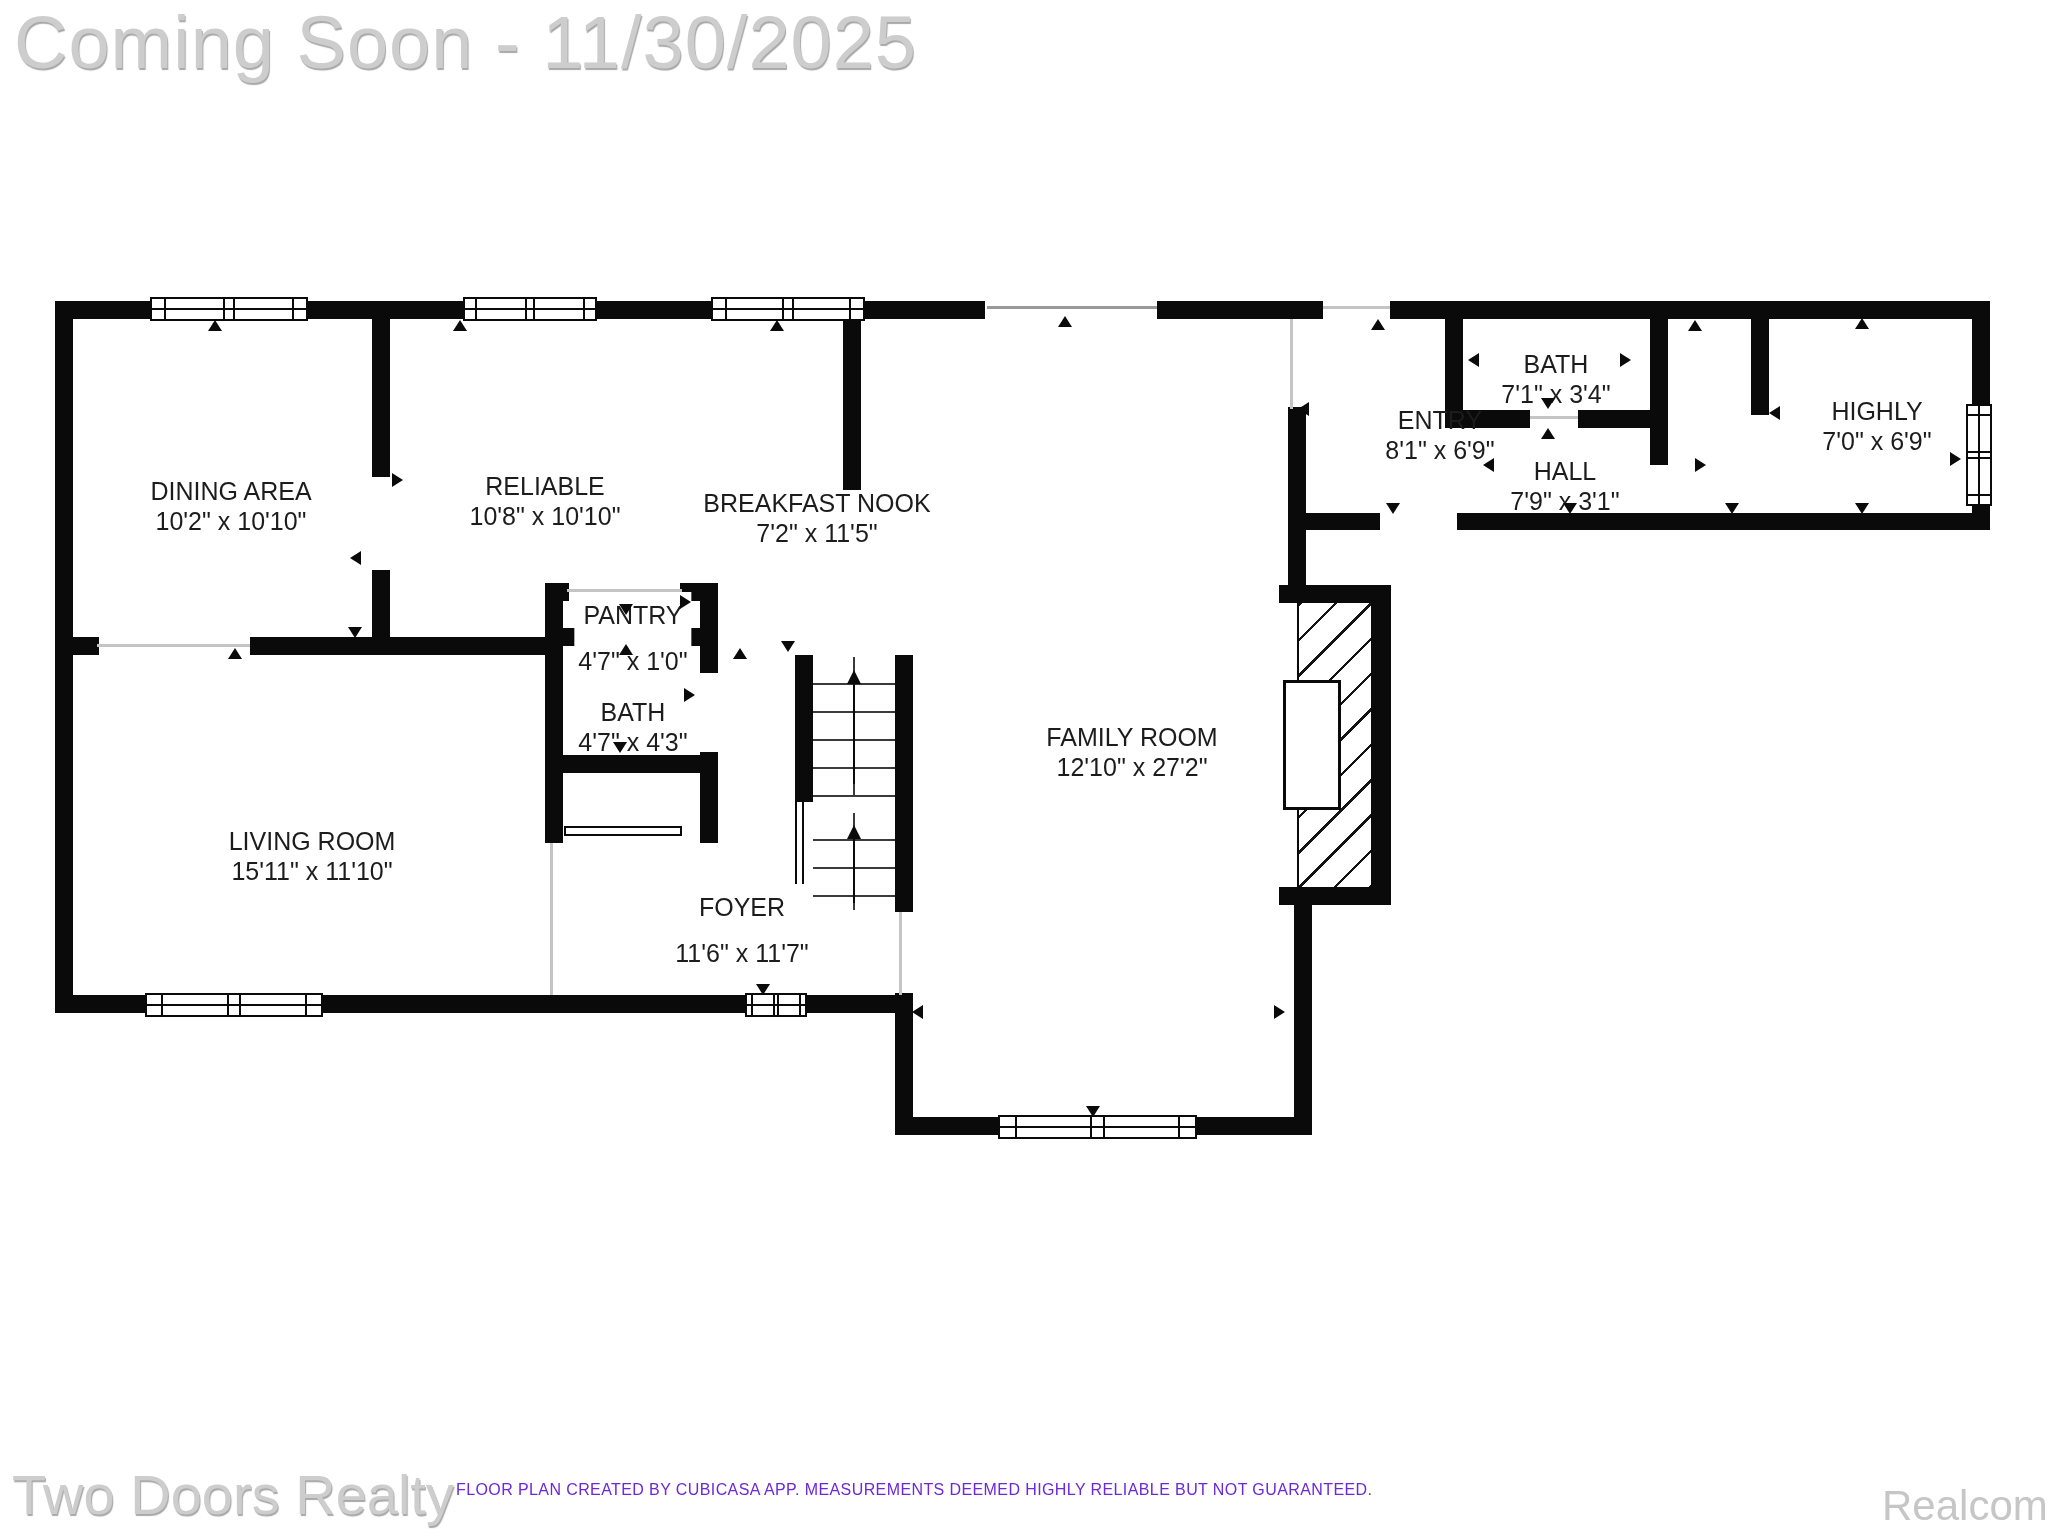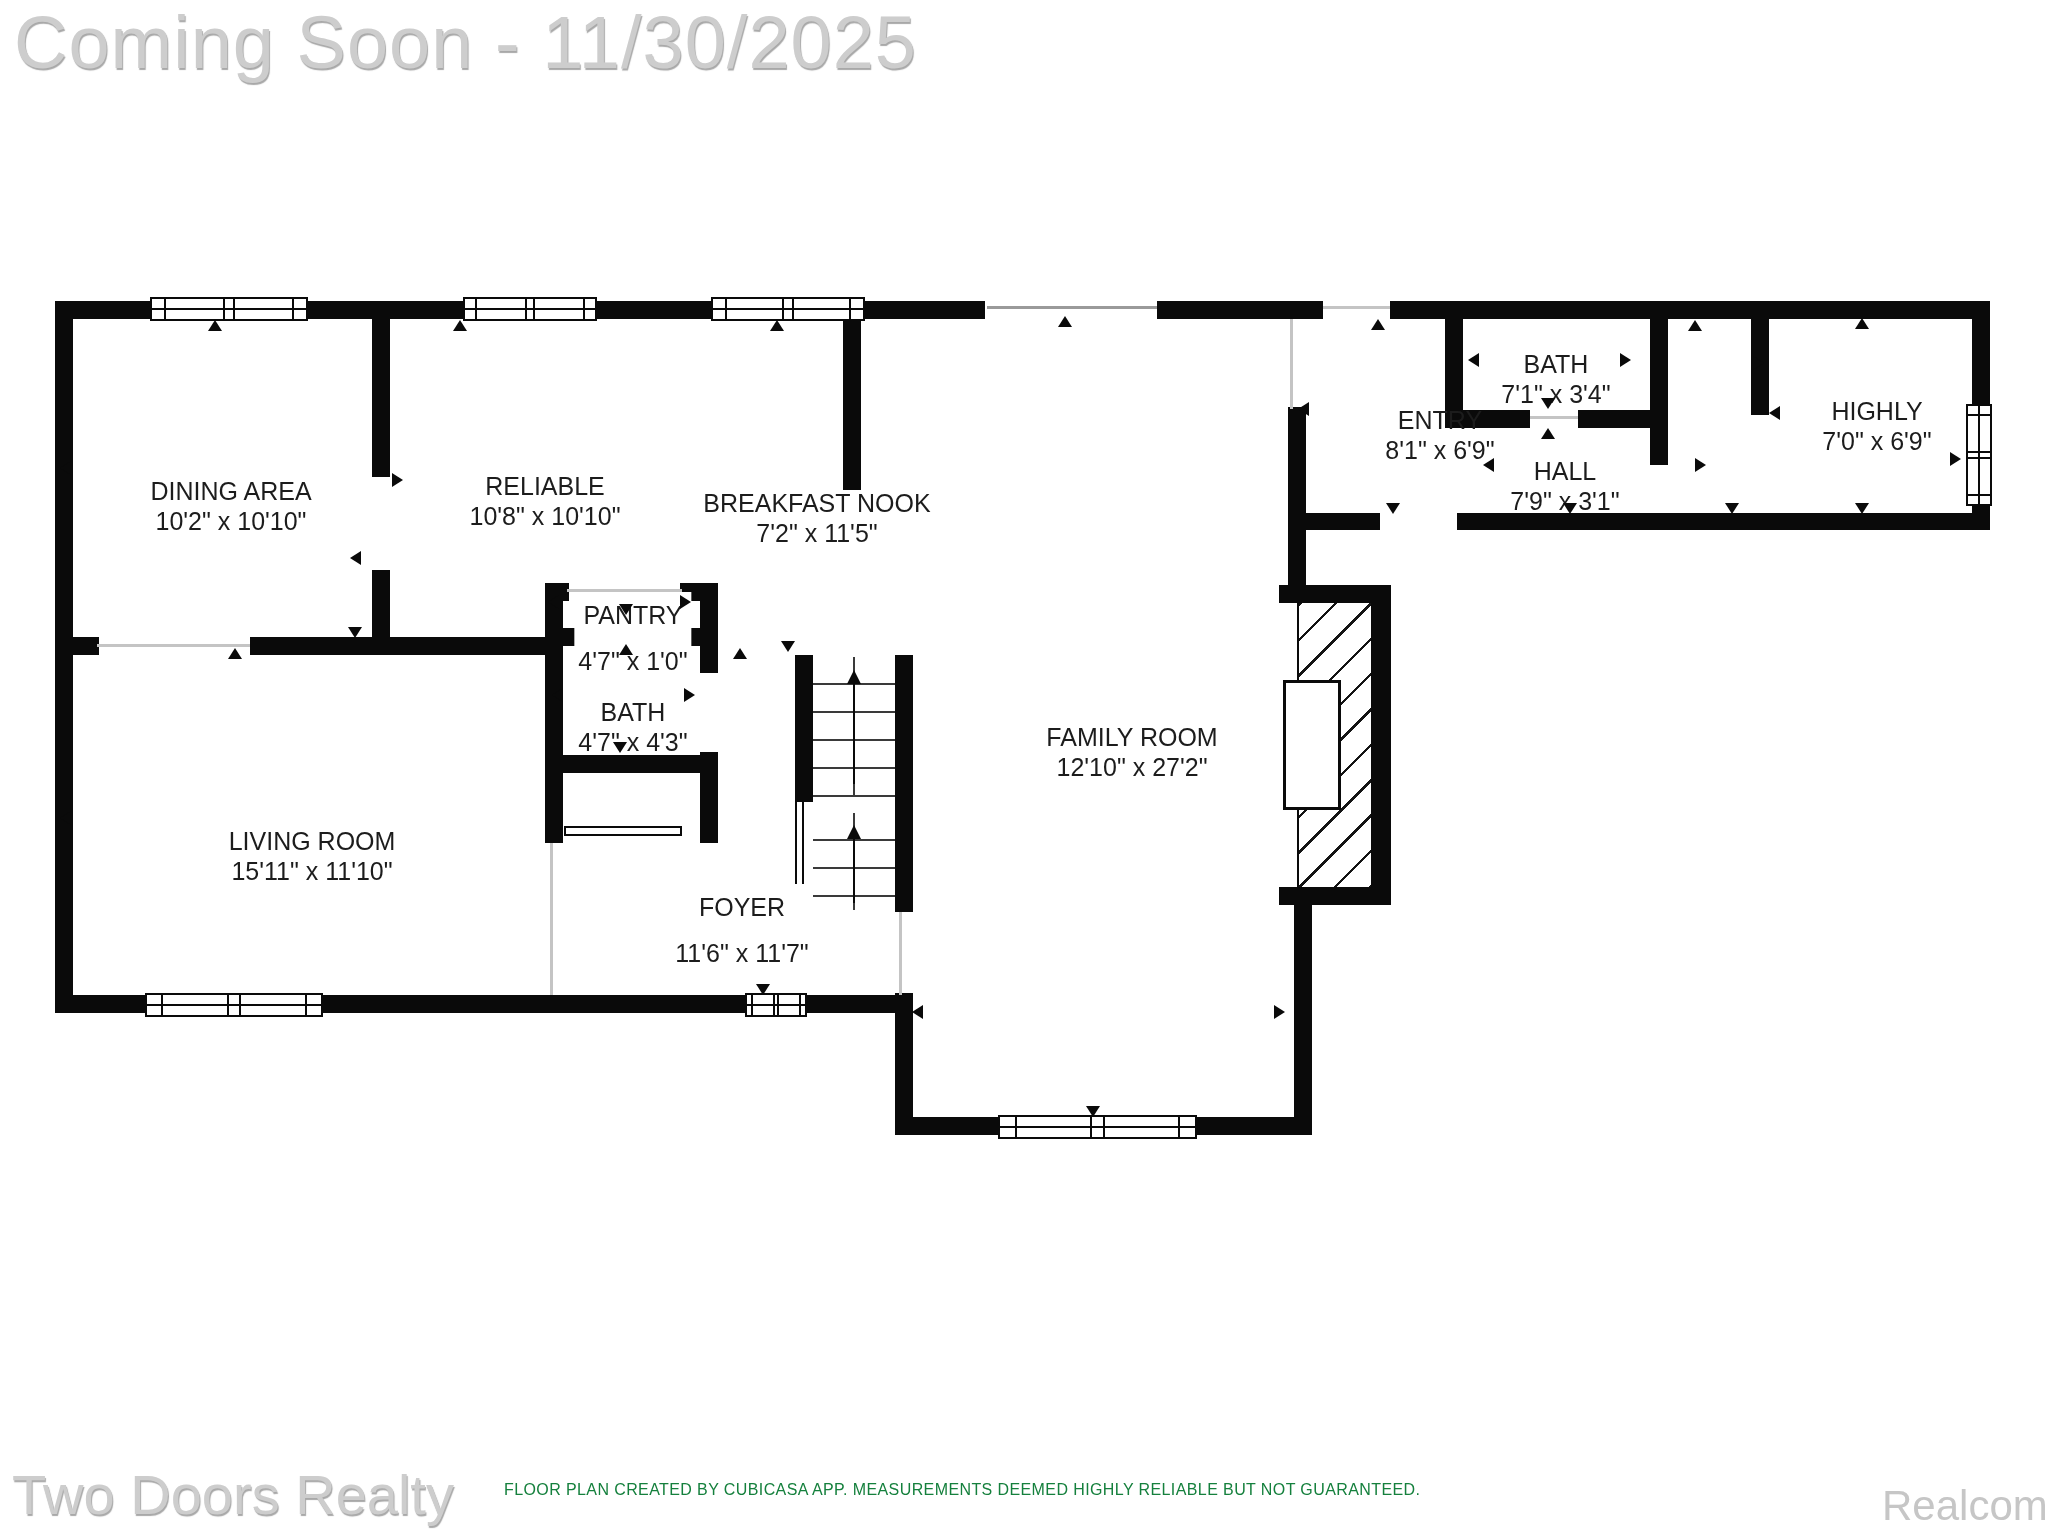--- a/index.html
+++ b/index.html
@@ -5,21 +5,21 @@
   html,body{margin:0;padding:0;}
   body{
     width:2048px;height:1536px;background:#ffffff;position:relative;
     font-family:"Liberation Sans", sans-serif;overflow:hidden;
   }
   
   .wm{position:absolute;color:#cdcdcd;text-shadow:1px 2px 1px #a8a8a8;white-space:nowrap;}
   #hdr{left:14px;top:0px;font-size:74px;letter-spacing:1px;}
   #brand{left:12px;top:1462px;font-size:56px;}
   #provider{left:1882px;top:1482px;font-size:42px;color:#c6c6c6;text-shadow:none;}
-  #disclaimer{position:absolute;left:456px;top:1481px;font-size:16px;color:#15803d;letter-spacing:.4px;white-space:nowrap;margin-left:48px;}
+  #disclaimer{position:absolute;left:456px;top:1481px;font-size:16px;color:#6d28d9;letter-spacing:.4px;white-space:nowrap;}
   
   .w{position:absolute;background:#0a0a0a;z-index:2;}
   .thin{position:absolute;background:#c4c4c4;z-index:2;}
   .thin.dk{background:#9a9a9a;}
   .win{position:absolute;background-color:#fff;border:2px solid #0a0a0a;box-sizing:border-box;z-index:3;
     background-image:
       linear-gradient(#0a0a0a,#0a0a0a),
       linear-gradient(#0a0a0a,#0a0a0a),
       linear-gradient(#0a0a0a,#0a0a0a),
       linear-gradient(#0a0a0a,#0a0a0a),

